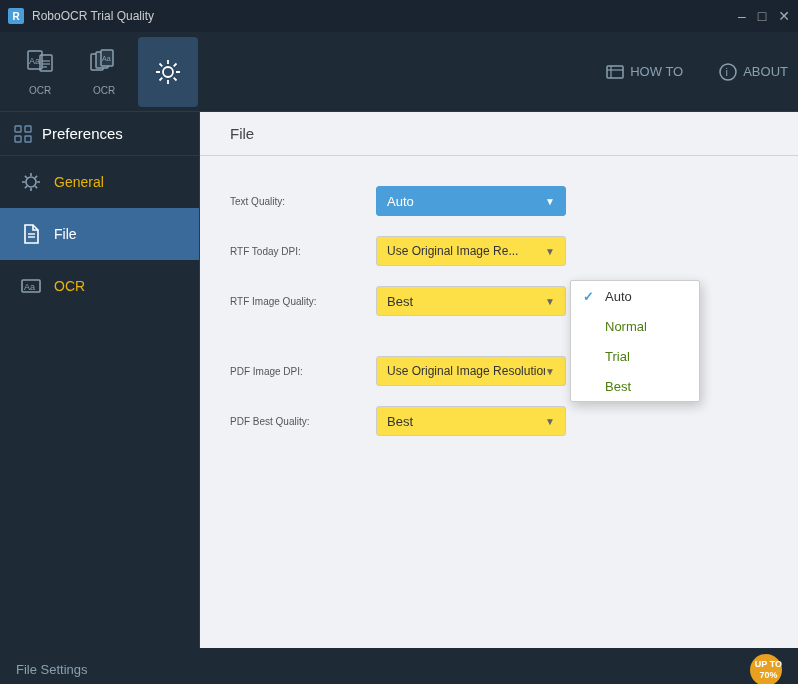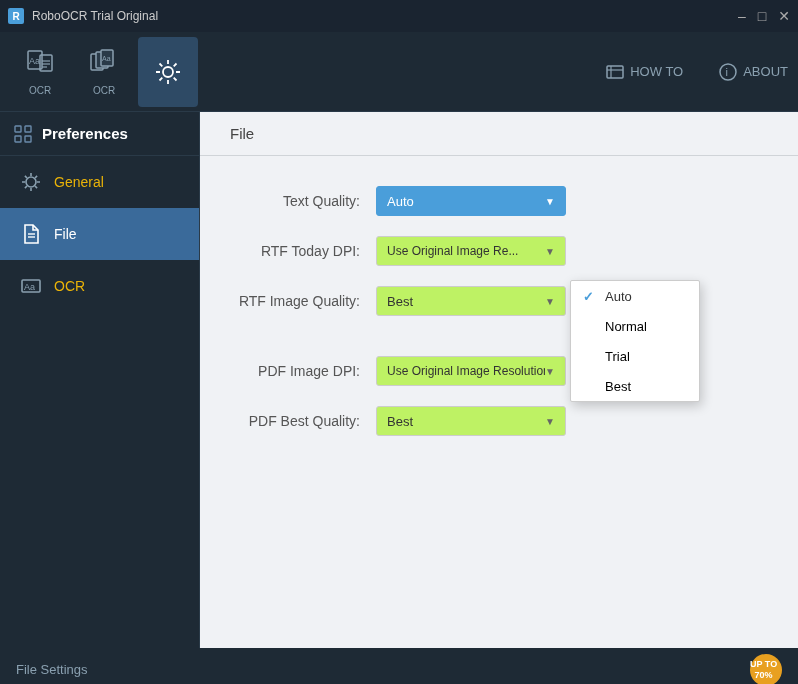--- a/index.html
+++ b/index.html
@@ -66,21 +66,21 @@
     
     .sidebar {
       width: 200px;
       background: #1e2a35;
       border-right: 1px solid #2a3a48;
     }
     .sidebar-header {
       height: 44px;
       display: flex; align-items: center; gap: 10px;
       padding: 0 14px;
-      color: white; font-size: 15px; font-weight: 700;
+      color: white; font-size: 15px; font-weight: 400;
       border-bottom: 1px solid #2a3a48;
     }
     .sidebar-header svg { width: 18px; height: 18px; color: #6a8aaa; }
     .sidebar-item {
       height: 52px;
       display: flex; align-items: center; gap: 12px;
       padding: 0 20px;
       color: #eab308; font-size: 14px; cursor: pointer;
     }
     .sidebar-item.active { background: #3a6a9a; color: white; }
@@ -106,26 +106,26 @@
       padding: 30px;
     }
 
     
     .form-row {
       display: flex; align-items: center;
       margin-bottom: 20px;
       gap: 16px;
     }
     .form-label {
-      width: 130px; text-align: right;
-      color: #555; font-size: 14px; flex-shrink: 0;
+      width: 130px; 
+      color: #555; font-size: 10px; flex-shrink: 0;
     }
     .form-select {
       width: 190px; height: 30px;
-      background: #bef264;
+      background: #fde047;
       border: 1px solid #ccc;
       border-radius: 3px;
       padding: 0 10px;
       font-size: 13px; color: #333;
       display: flex; align-items: center; justify-content: space-between;
       cursor: pointer; position: relative;
     }
     .form-select.active-dropdown {
       border-color: #4a9eda;
       background: #4a9eda;
@@ -148,21 +148,21 @@
       background: white;
       border: 1px solid #ccc;
       box-shadow: 2px 4px 12px rgba(0,0,0,0.2);
       z-index: 100;
       border-radius: 2px;
     }
     .dropdown-item {
       height: 30px;
       display: flex; align-items: center;
       padding: 0 12px;
-      font-size: 13px; color: #000000;
+      font-size: 13px; color: #4d7c0f;
       cursor: pointer; gap: 8px;
     }
     .dropdown-item.selected { color: #333; }
     .dropdown-check {
       width: 14px; color: #4a9eda; font-size: 13px; font-weight: bold;
     }
 
     
     .statusbar {
       height: 43px;
@@ -174,30 +174,30 @@
     }
     .statusbar-right {
       display: flex; align-items: center; gap: 12px;
       color: #8aa0b0; font-size: 13px;
     }
     .promo-badge {
       background: #e8a020;
       color: white; font-size: 11px; font-weight: bold;
       border-radius: 50%;
       width: 32px; height: 32px;
-      display: flex; align-items: center; justify-content: flex-start;
+      display: flex; align-items: center; justify-content: flex-end;
       line-height: 1.1; text-align: center;
     }
   </style>
 </head>
 <body>
 
 <div class="titlebar">
   <div class="app-icon">R</div>
-  <span class="title">RoboOCR Trial Original</span>
+  <span class="title">RoboOCR Trial Quality</span>
   <div class="titlebar-controls">
     <span>–</span>
     <span>□</span>
     <span>✕</span>
   </div>
 </div>
 
 <div class="toolbar">
   <div class="toolbar-icons">
 

